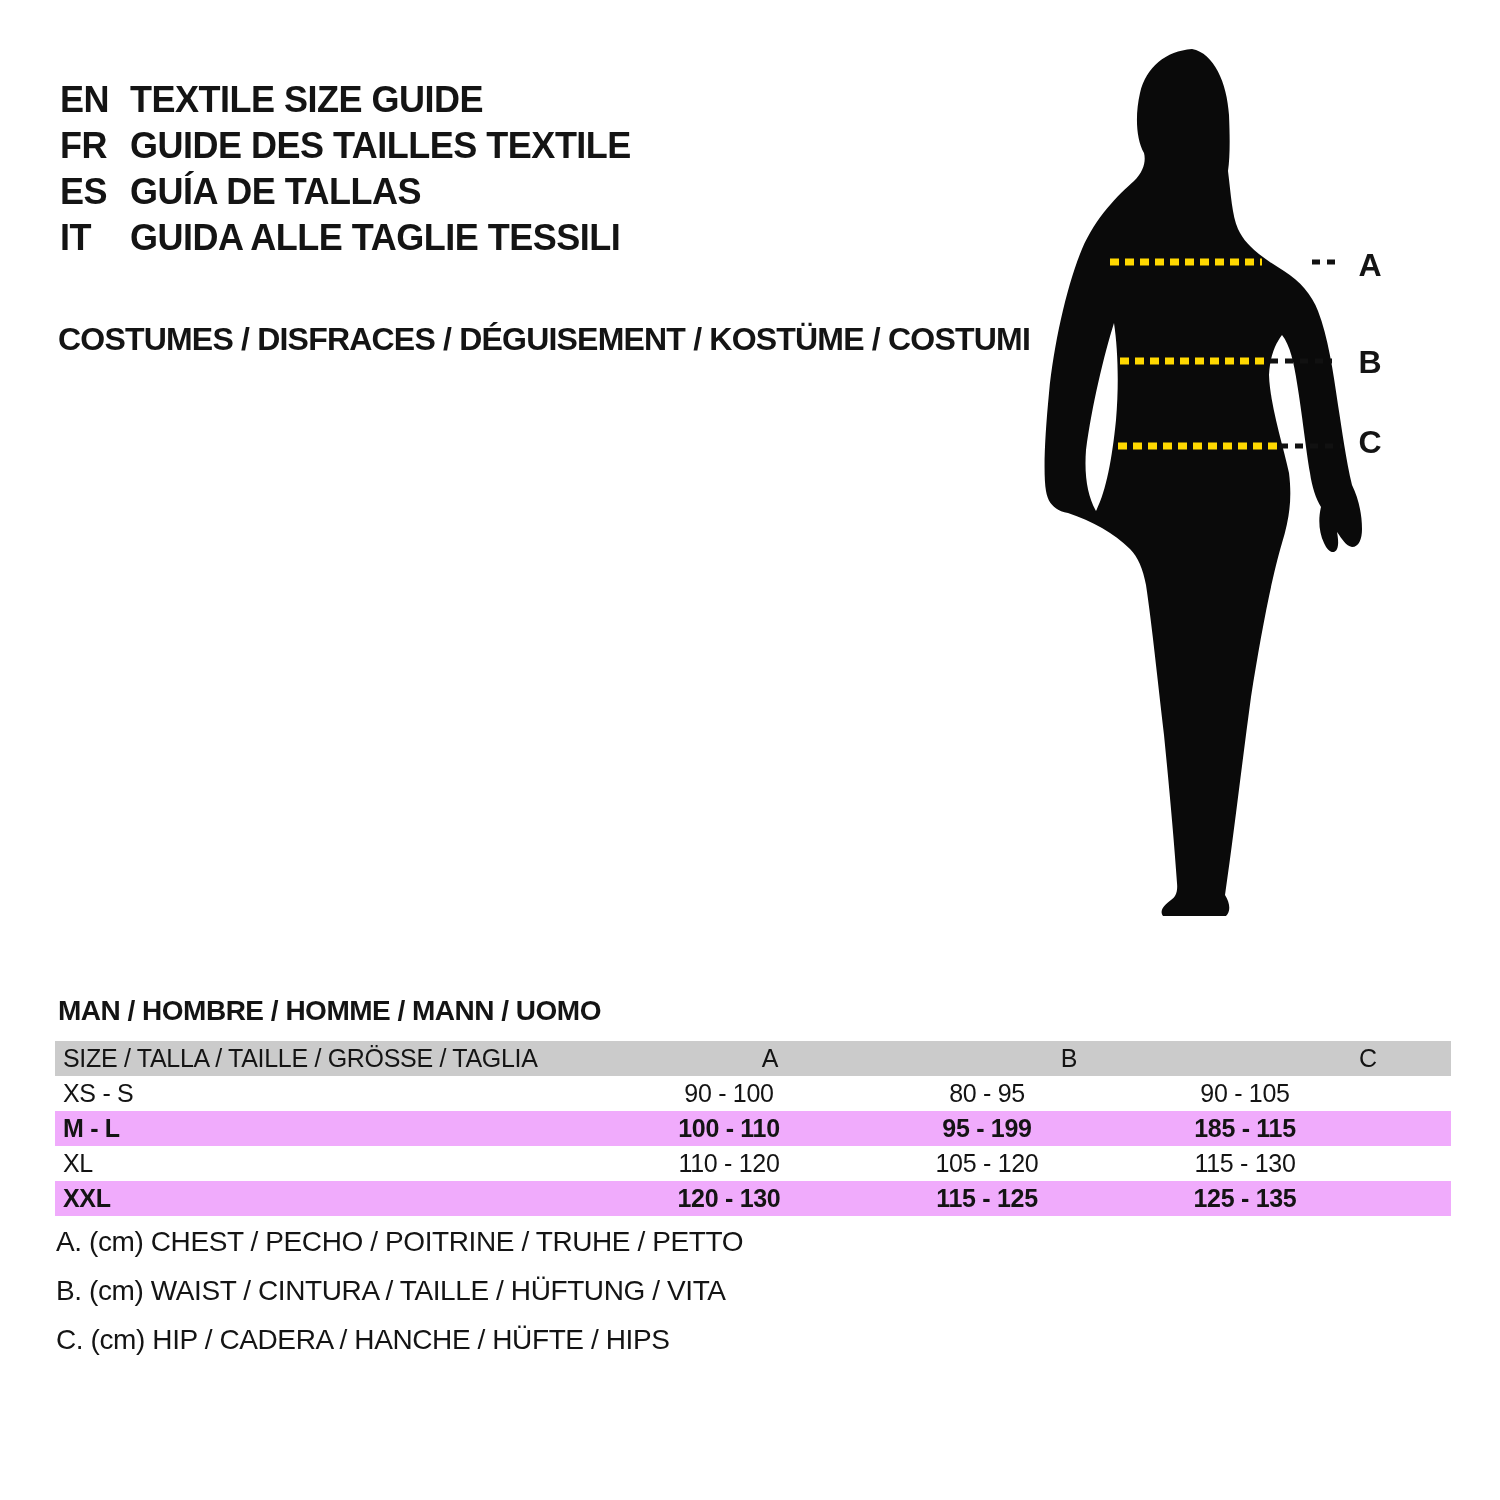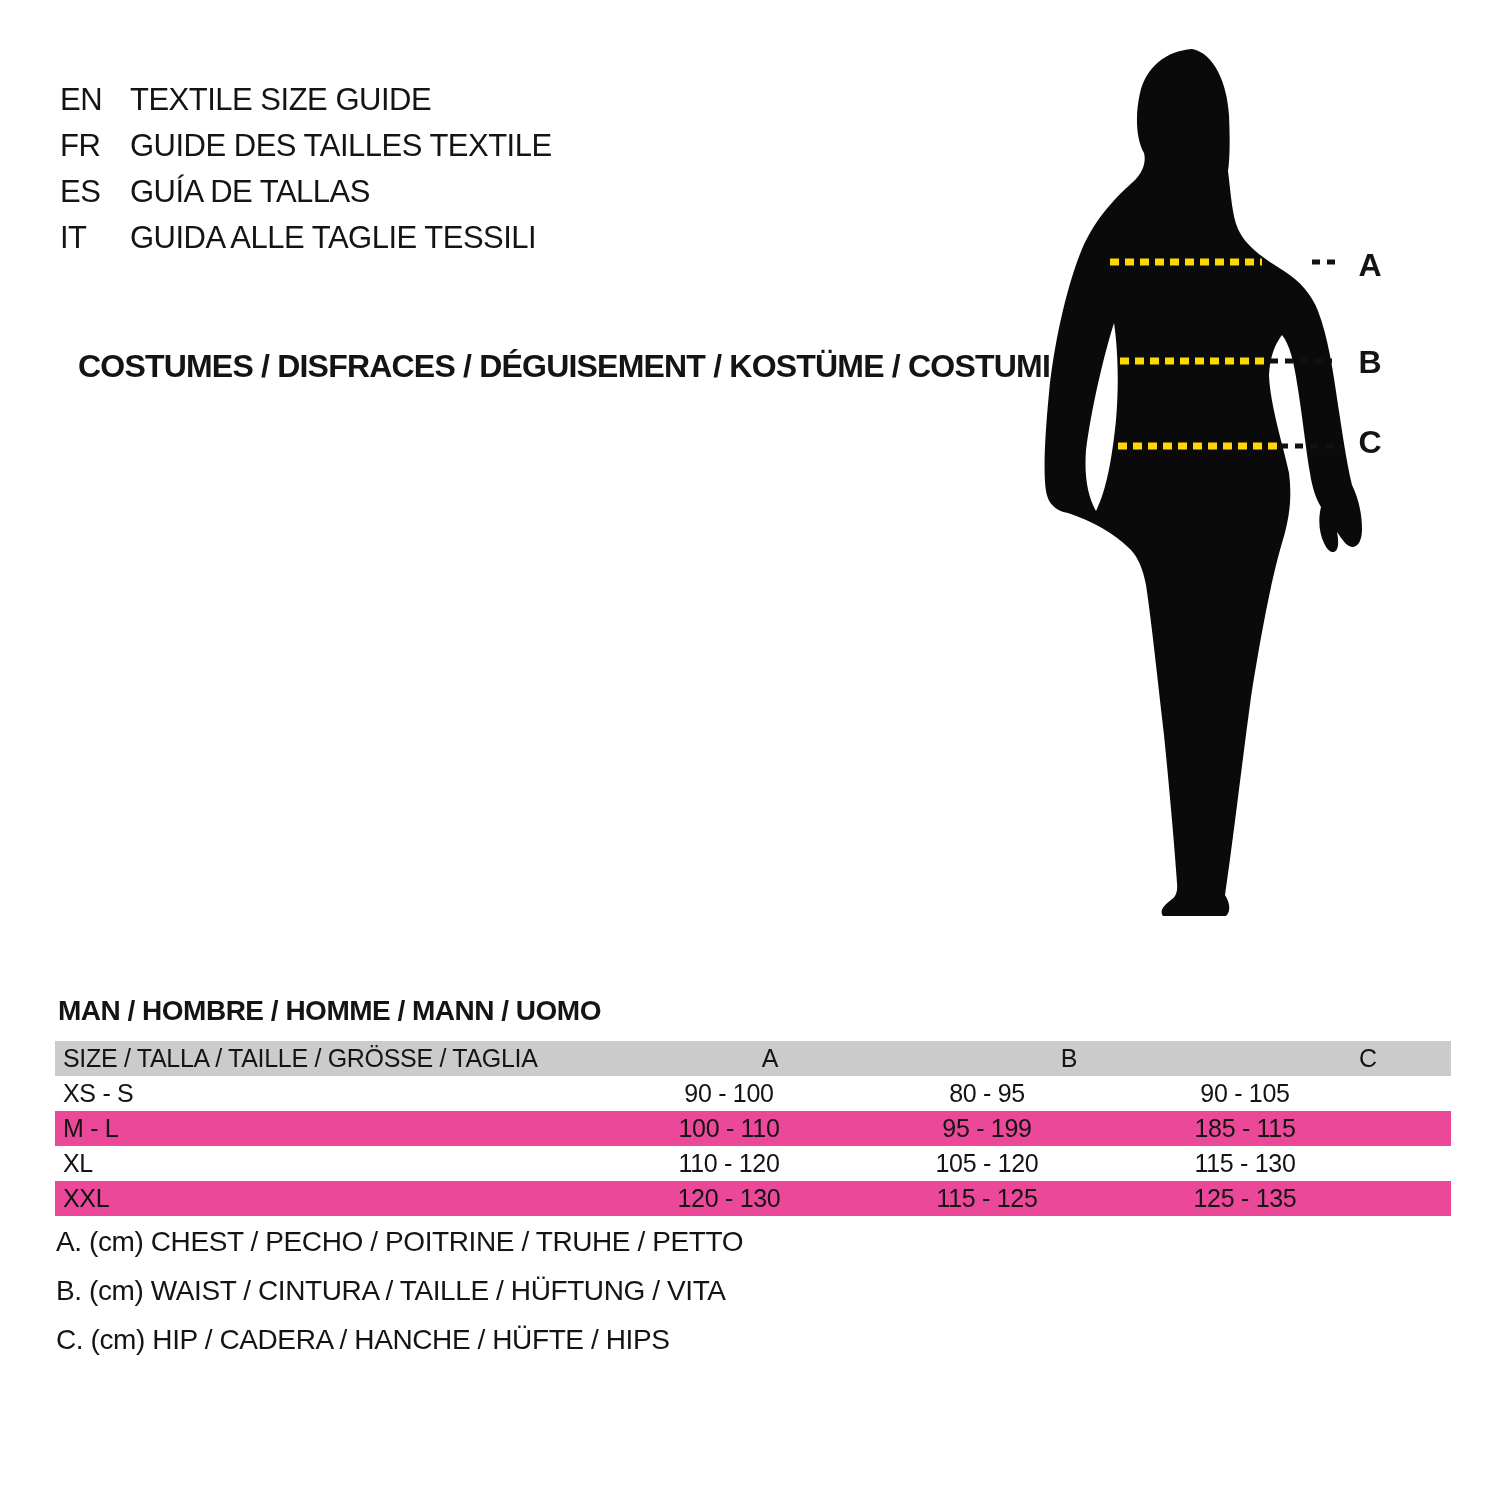--- a/index.html
+++ b/index.html
@@ -2,39 +2,39 @@
 <html><head>
 <meta charset="utf-8">
 <style>
   html,body{margin:0;padding:0;background:#ffffff;}
   .canvas{
     position:relative;width:1500px;height:1500px;background:#ffffff;
     font-family:"Liberation Sans","DejaVu Sans",sans-serif;color:#141414;overflow:hidden;
   }
   
   .lang-block{position:absolute;left:60px;top:77px;}
-  .lang-row{height:46px;line-height:46px;font-size:31px;letter-spacing:-0.5px;white-space:nowrap;font-weight:400;}
+  .lang-row{height:46px;line-height:46px;font-size:36px;letter-spacing:-0.5px;white-space:nowrap;font-weight:700;}
   .lang-code{display:inline-block;width:70px;}
   
-  .costumes{position:absolute;left:58px;top:348px;font-size:32px;font-weight:bold;letter-spacing:-0.8px;white-space:nowrap;margin-left:20px;}
+  .costumes{position:absolute;left:58px;top:321px;font-size:32px;font-weight:bold;letter-spacing:-0.8px;white-space:nowrap;}
   
   .figure-svg{position:absolute;left:1040px;top:45px;width:360px;height:910px;}
   .mlabel{position:absolute;left:1352px;width:36px;text-align:center;font-size:32px;font-weight:bold;line-height:34px;}
   .mlabel-a{top:248px;}
   .mlabel-b{top:345px;}
   .mlabel-c{top:425px;}
   
   .man-label{position:absolute;left:58px;top:994px;font-size:28px;letter-spacing:-0.5px;line-height:34px;white-space:nowrap;font-weight:700;}
   
   .size-table{position:absolute;left:55px;top:1041px;width:1396px;font-size:25px;letter-spacing:-0.3px;}
   .trow{display:grid;grid-template-columns:545px 258px 258px 258px auto;height:35px;line-height:35px;}
   .trow .c0{padding-left:8px;text-align:left;white-space:nowrap;}
   .trow .cv{text-align:center;white-space:nowrap;}
   .trow.thead{background:#cbcbcb;gap:41px;}
-  .trow.alt{background:#ec4899;}
+  .trow.alt{background:#f0abfc;font-weight:bold;}
   
   .legend{position:absolute;left:56px;top:1217px;}
   .legend-line{height:49px;line-height:49px;font-size:28px;letter-spacing:-0.4px;white-space:nowrap;}
 </style>
 </head>
 <body>
 
 <div class="canvas">
 
   <div class="lang-block">

